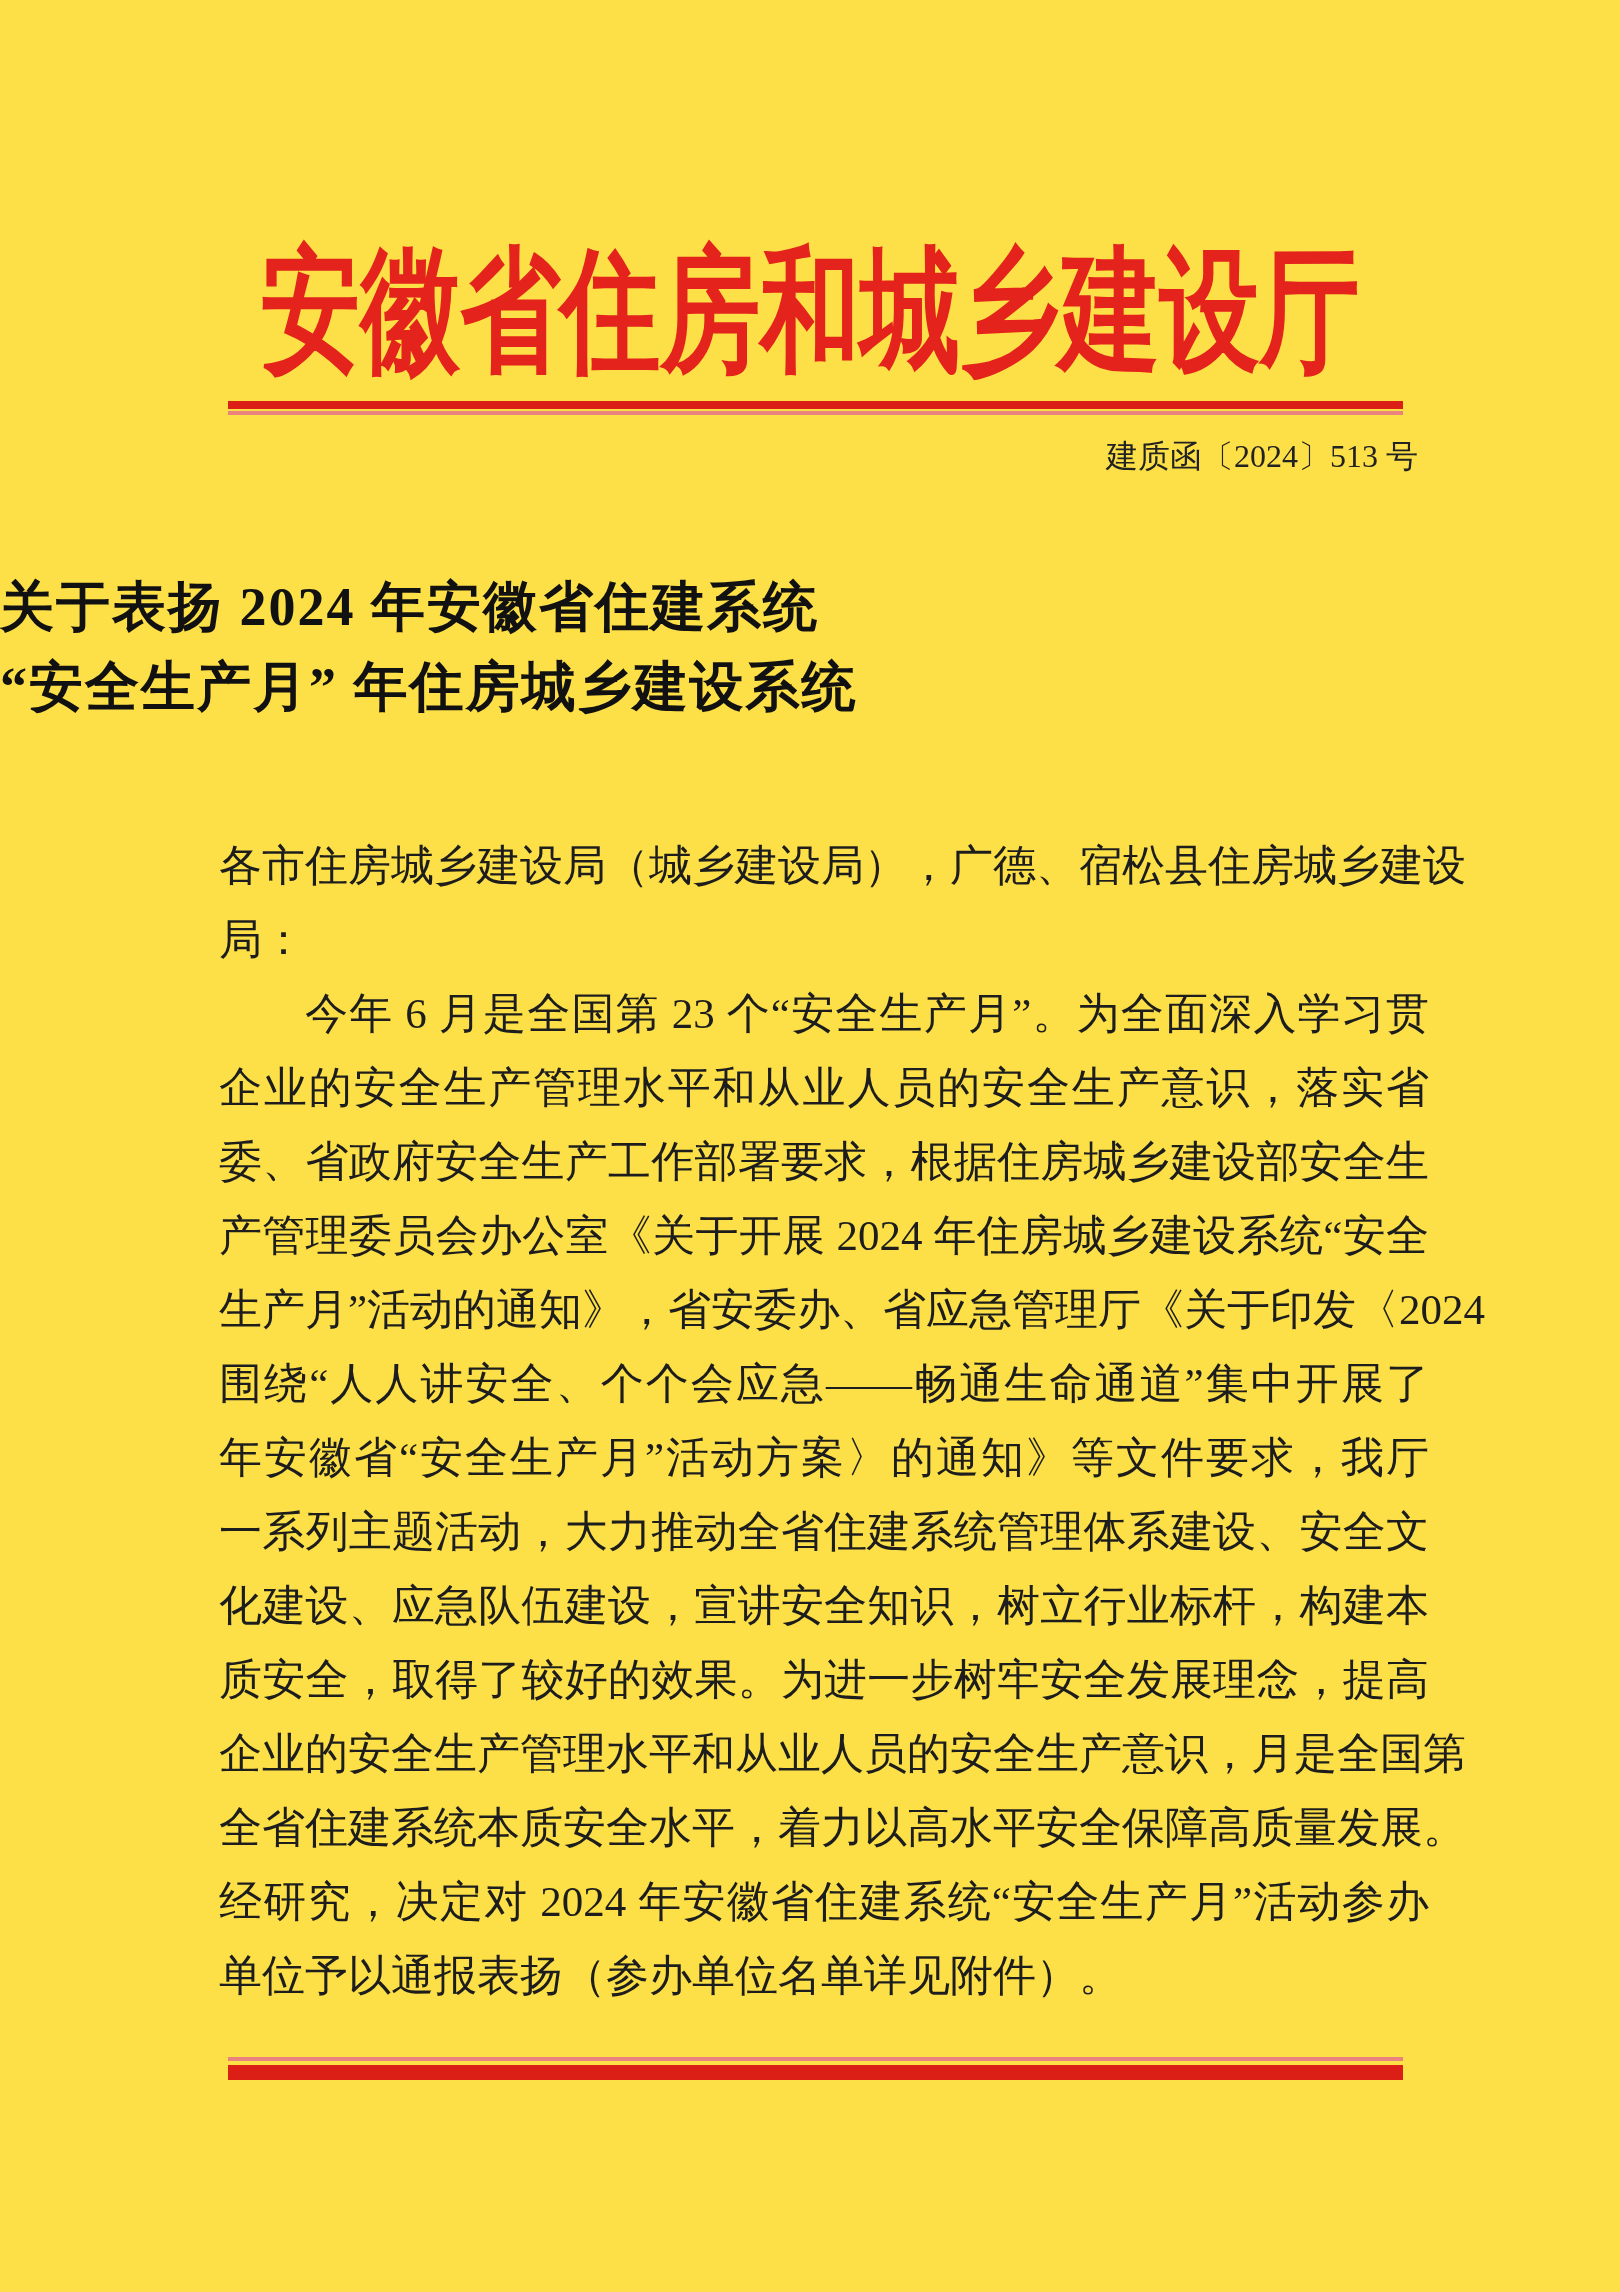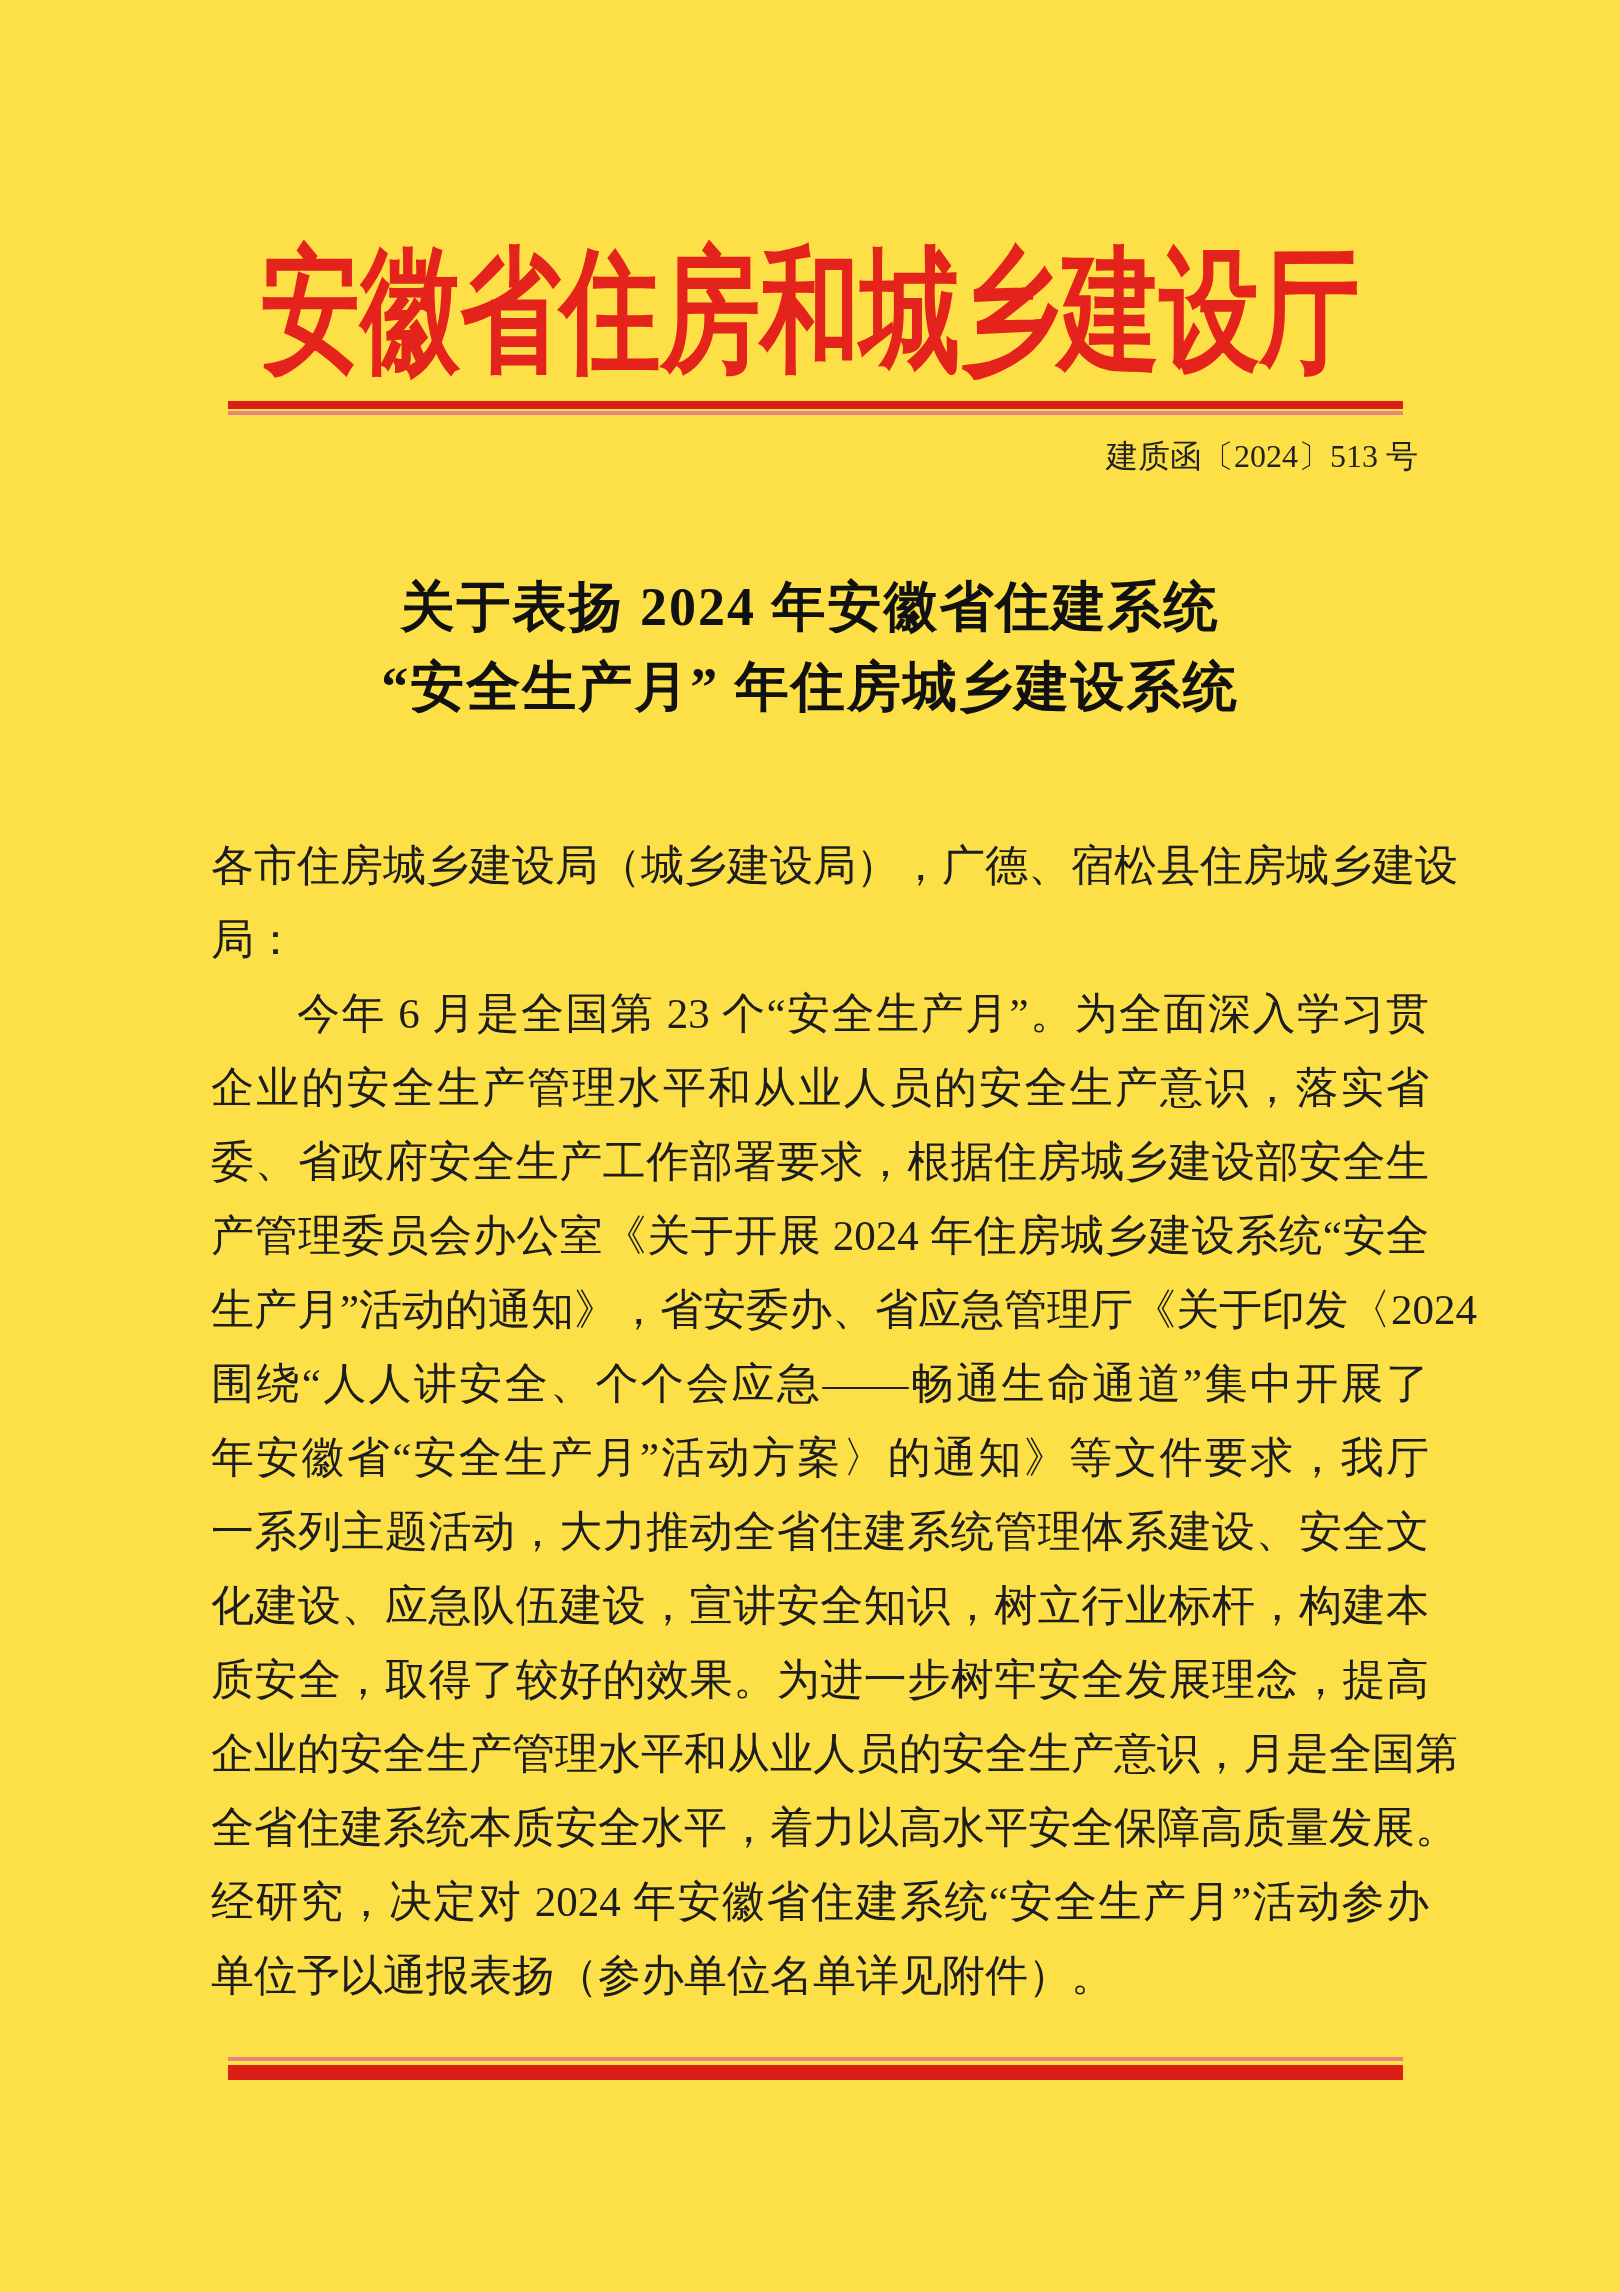--- a/index.html
+++ b/index.html
@@ -51,21 +51,20 @@
     color: #222222;
     white-space: nowrap;
   }
 
   
   .title {
     position: absolute;
     top: 567px;
     left: 0;
     right: 0;
-    text-align: center;
     font-weight: 700;
     font-size: 54px;
     line-height: 80px;
     color: #111111;
     letter-spacing: 2px;
   }
 
   
   .body-text {
     position: absolute;
@@ -75,20 +74,21 @@
     font-size: 43px;
     color: #1d1d1d;
   }
   .line {
     height: 74px;
     line-height: 74px;
     white-space: nowrap;
     text-align: justify;
     text-align-last: justify;
     text-justify: inter-character;
+    margin-left: 8px;
   }
   .line.plain {
     text-align: left;
     text-align-last: left;
   }
   .line.indent { text-indent: 86px; }
 </style>
 </head>
 <body>
 

